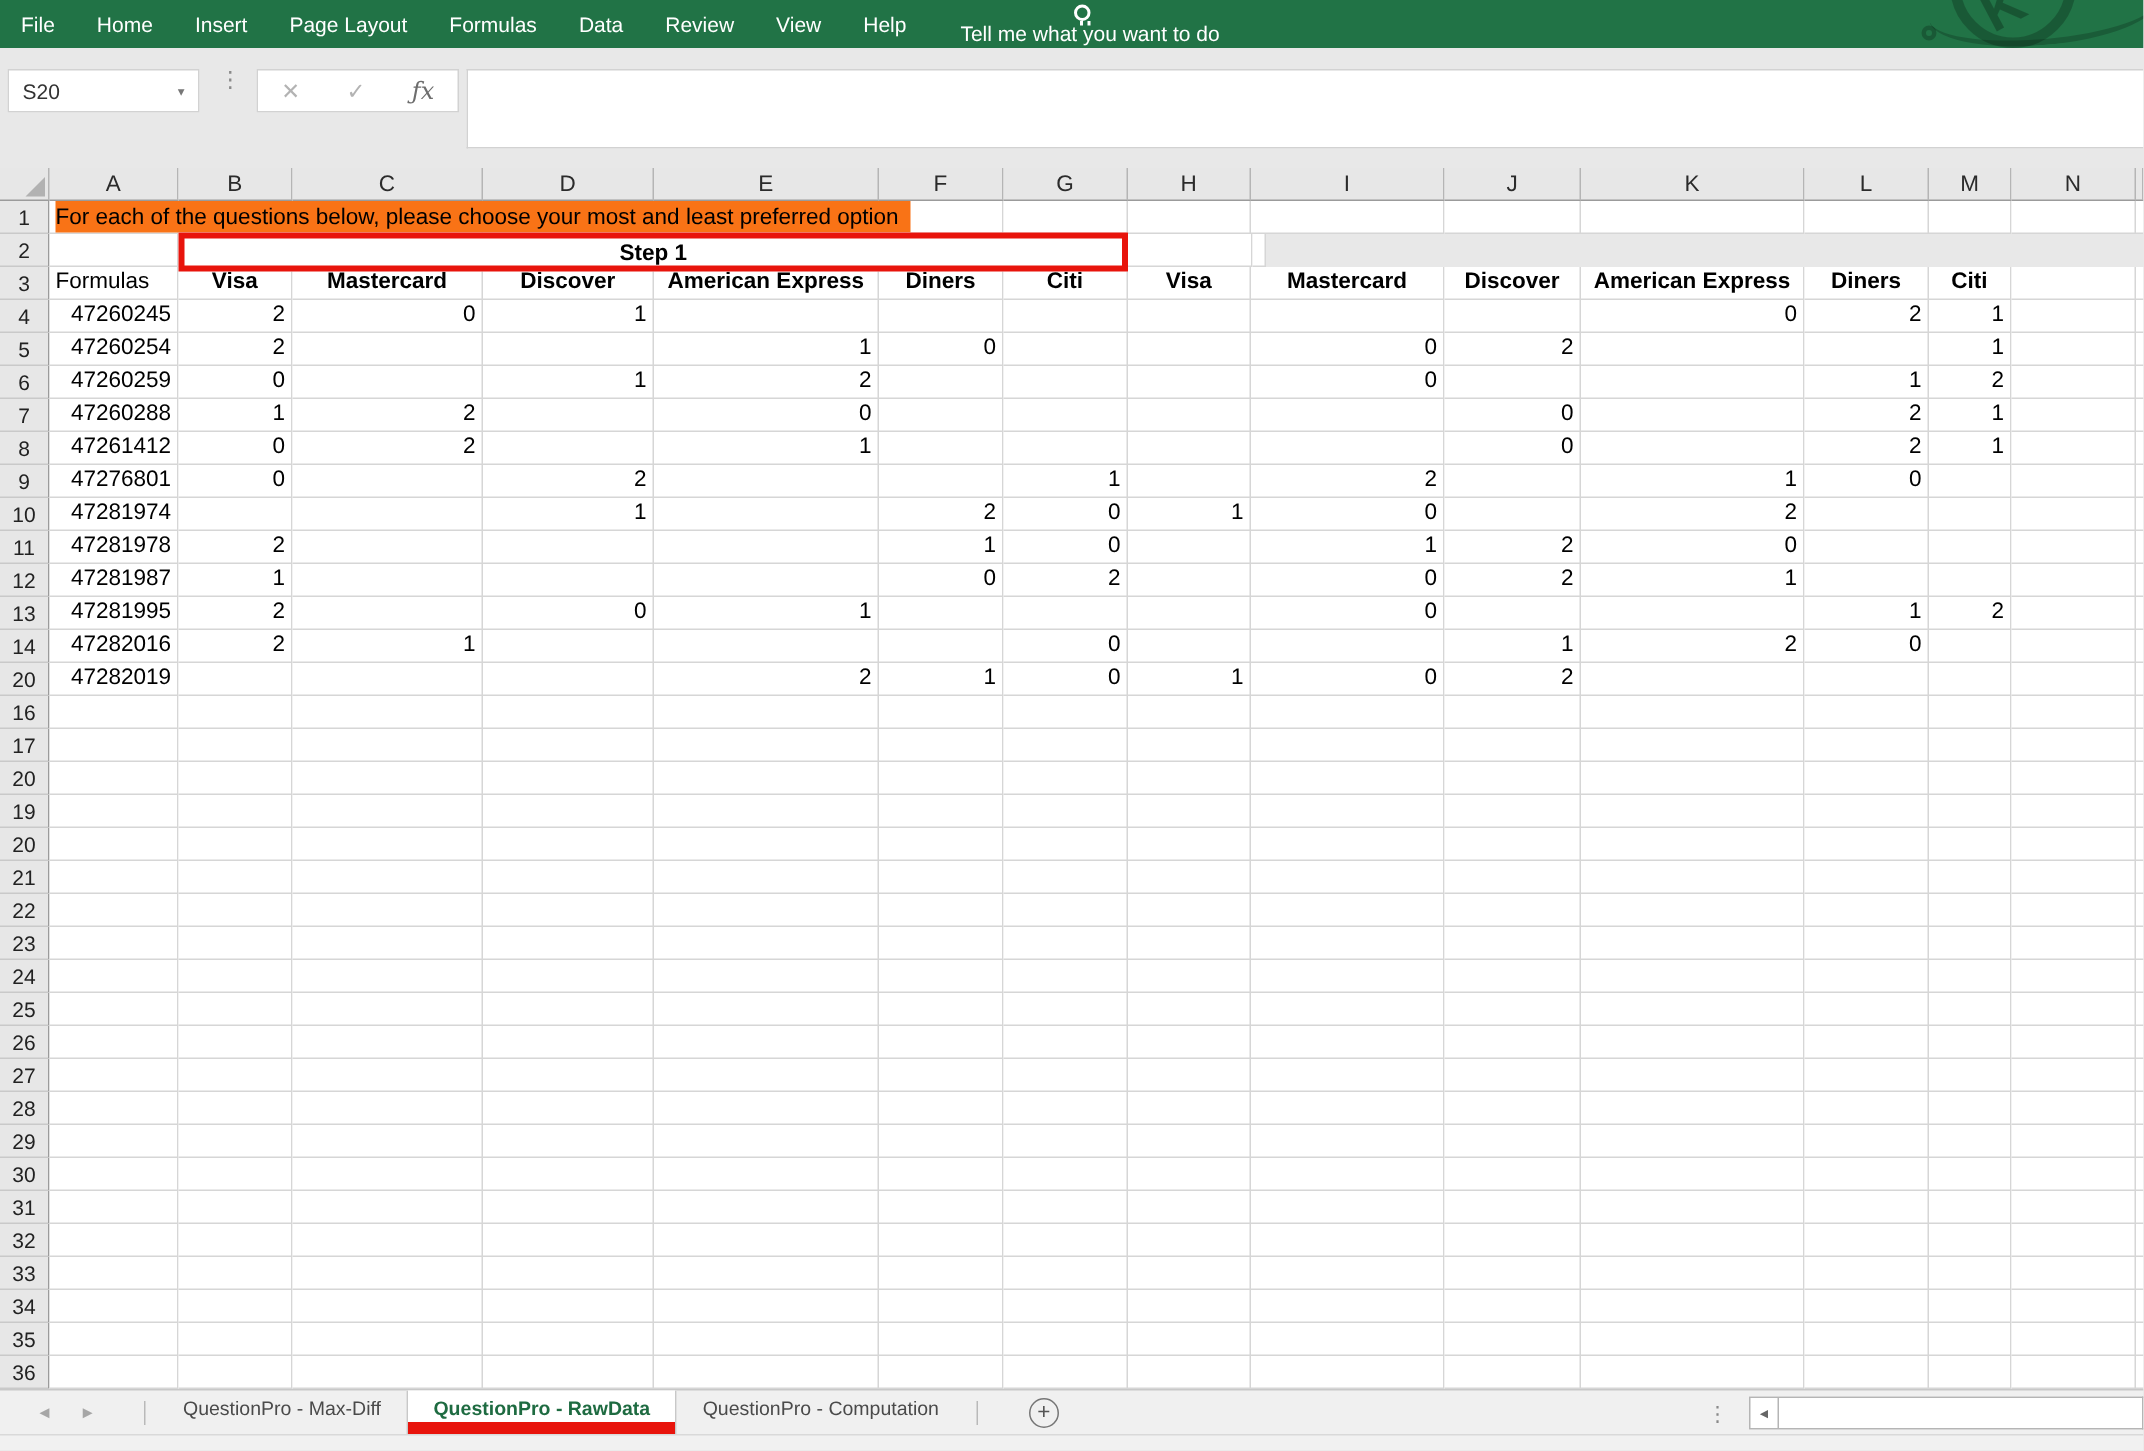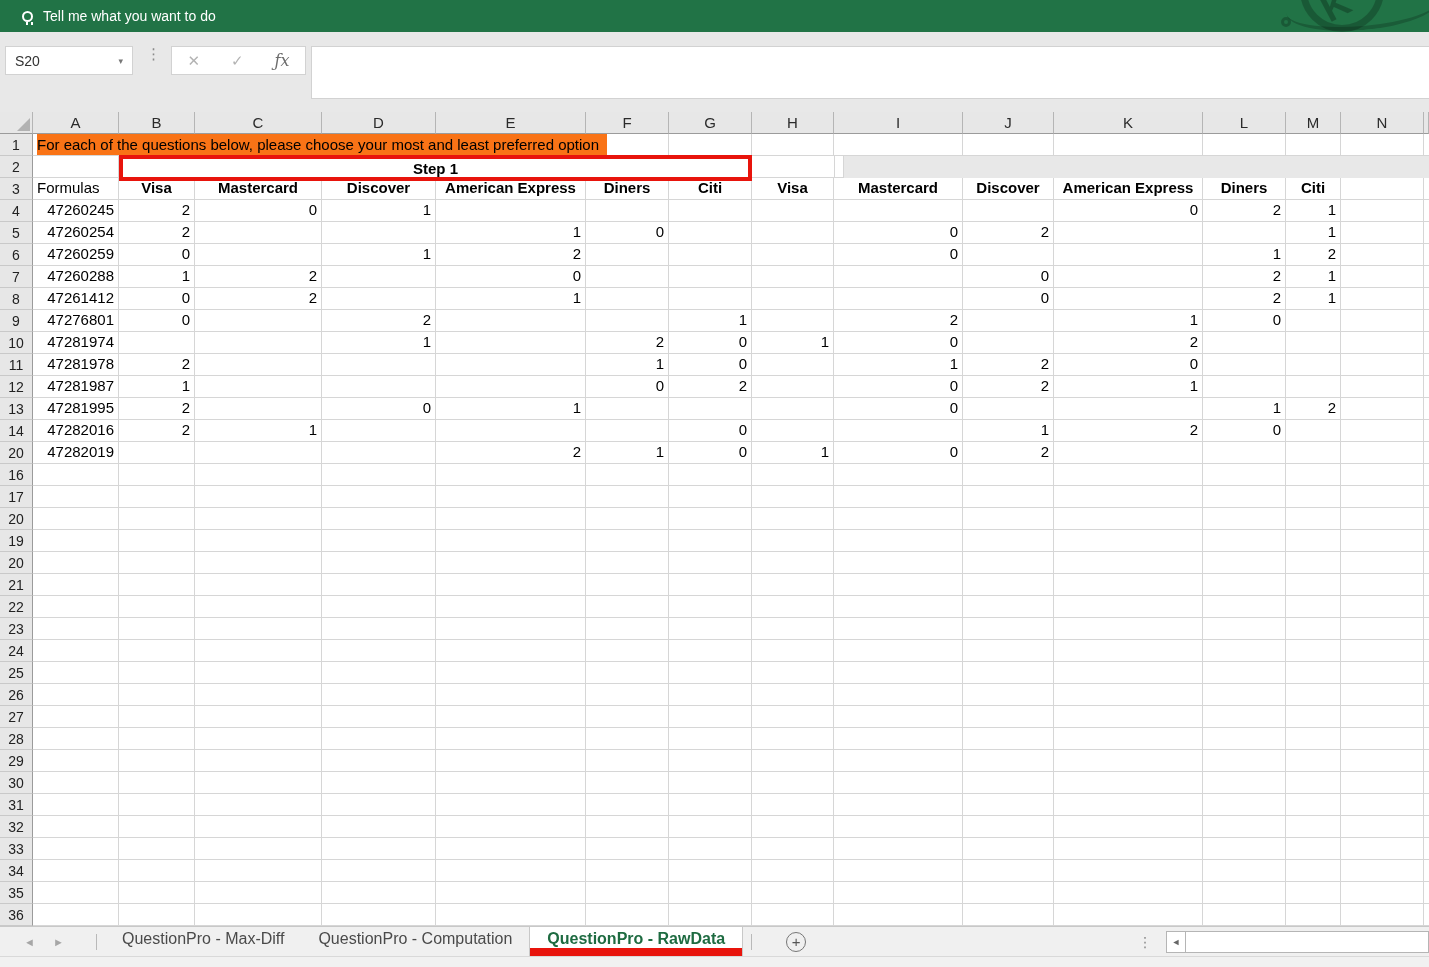--- a/index.html
+++ b/index.html
@@ -11,21 +11,21 @@
     --hdr-dark:#9b9b9b;
   }
   *{margin:0;padding:0;box-sizing:border-box;}
   html,body{width:1429px;height:967px;overflow:hidden;}
   body{font-family:"Liberation Sans",sans-serif;position:relative;background:#e8e8e8;}
 
   
   .menubar{position:absolute;left:0;top:0;width:1429px;height:32px;background:var(--green);
     display:flex;align-items:center;overflow:hidden;}
   .menubar .mitem{color:#fff;font-size:14px;padding:0 14px;height:32px;display:flex;align-items:center;cursor:default;}
-  .tellme-wrap{display:flex;align-items:center;margin-left:22px;}
+  .tellme-wrap{display:flex;align-items:center;margin-left:22px;flex-direction:column;}
   .bulb{width:11px;height:11px;border:2px solid #fff;border-radius:50%;position:relative;margin-right:10px;}
   .bulb::after{content:'';position:absolute;left:2px;bottom:-5px;width:3px;height:3px;
     border-left:2px solid #fff;border-right:2px solid #fff;}
   .tellme{color:#fff;font-size:14px;}
   
   .wm-circle{position:absolute;left:1300px;top:-52px;width:84px;height:84px;border:7px solid rgba(0,0,0,0.22);border-radius:50%;}
   .wm-letter{position:absolute;left:1322px;top:-16px;font-size:38px;font-weight:bold;color:rgba(0,0,0,0.26);transform:rotate(-28deg);}
   .wm-dot{position:absolute;left:1281px;top:17px;width:10px;height:10px;border:3px solid rgba(0,0,0,0.22);border-radius:50%;}
   .wm-swoosh{position:absolute;left:1286px;top:-16px;width:152px;height:46px;border-bottom:4px solid rgba(0,0,0,0.20);border-radius:50%;transform:rotate(-5deg);}
 
@@ -60,37 +60,48 @@
   .cell.overflow{overflow:visible;position:relative;z-index:2;}
   .cell.overflow .spill{position:absolute;left:4px;top:0;background:#f97316;white-space:nowrap;padding-right:8px;line-height:21px;}
   .stepbox{height:26px;margin-top:-1px;margin-bottom:-3px;background:#fff;border:4px solid var(--red);
     display:flex;align-items:center;justify-content:center;font-weight:bold;font-size:15px;color:#000;position:relative;z-index:3;}
 
   
   .tabbar{position:absolute;left:0;top:926px;width:1429px;height:30px;background:#f0f0f0;border-top:1px solid #c8c8c8;
     display:flex;align-items:stretch;}
   .navarrows{display:flex;align-items:center;width:88px;justify-content:center;gap:18px;color:#a6a6a6;font-size:11px;}
   .tsep{align-self:center;width:1px;height:16px;background:#b9b9b9;margin:0 8px;}
-  .stab{display:flex;align-items:center;padding:0 17px 6px 17px;font-size:16px;color:#4a4a4a;position:relative;white-space:nowrap;}
+  .stab{display:flex;align-items:center;padding:0 17px 6px 17px;font-size:13px;color:#4a4a4a;position:relative;white-space:nowrap;}
   .stab.active{background:#fff;color:#1e6b41;font-weight:bold;border-left:1px solid #c8c8c8;border-right:1px solid #c8c8c8;}
   .stab.active::after{content:'';position:absolute;left:0;right:0;bottom:0;height:8px;background:var(--red);}
   .plusbtn{align-self:center;width:20px;height:20px;border:1px solid #767676;border-radius:50%;margin-left:26px;
     display:flex;align-items:center;justify-content:center;color:#555;font-size:15px;line-height:1;}
   .tab-right{margin-left:auto;display:flex;align-items:center;padding-right:0;}
   .drag-dots{color:#8a8a8a;font-size:14px;margin-right:14px;}
   .hscroll-btn{width:20px;height:22px;background:#fff;border:1px solid #b5b5b5;display:flex;align-items:center;justify-content:center;
     color:#666;font-size:9px;}
   .hscroll-thumb{width:243px;height:22px;background:#fff;border:1px solid #b5b5b5;border-left:none;}
 
   .statusbar{position:absolute;left:0;top:956px;width:1429px;height:11px;background:#f1f1f1;border-top:1px solid #d9d9d9;}
 </style>
 </head>
 <body>
 
 <div class="menubar">
+  <div id="menu-items" style="display: flex;">
+      <div class="mitem">File</div>
+      <div class="mitem">Home</div>
+      <div class="mitem">Insert</div>
+      <div class="mitem">Page Layout</div>
+      <div class="mitem">Formulas</div>
+      <div class="mitem">Data</div>
+      <div class="mitem">Review</div>
+      <div class="mitem">View</div>
+      <div class="mitem">Help</div>
+    </div>
   <div class="tellme-wrap">
     <span class="bulb"></span>
     <span class="tellme">Tell me what you want to do</span>
   </div>
   <div class="wm-circle"></div>
   <div class="wm-letter">K</div>
   <div class="wm-dot"></div>
   <div class="wm-swoosh"></div>
 </div>
 
@@ -773,22 +784,22 @@
 </div>
 
 <div class="tabbar">
   <div class="navarrows">
     <span>◄</span>
     <span>►</span>
   </div>
   <div class="tsep"></div>
   <div id="sheet-tabs" style="display:flex;align-items:stretch;">
       <div class="stab">QuestionPro - Max-Diff</div>
+      <div class="stab active">QuestionPro - RawData</div>
       <div class="stab">QuestionPro - Computation</div>
-      <div class="stab active">QuestionPro - RawData</div>
     </div>
   <div class="tsep"></div>
   <div class="plusbtn">
     <span>+</span>
   </div>
   <div class="tab-right">
     <span class="drag-dots">⋮</span>
     <div class="hscroll-btn">
       <span>◄</span>
     </div>

